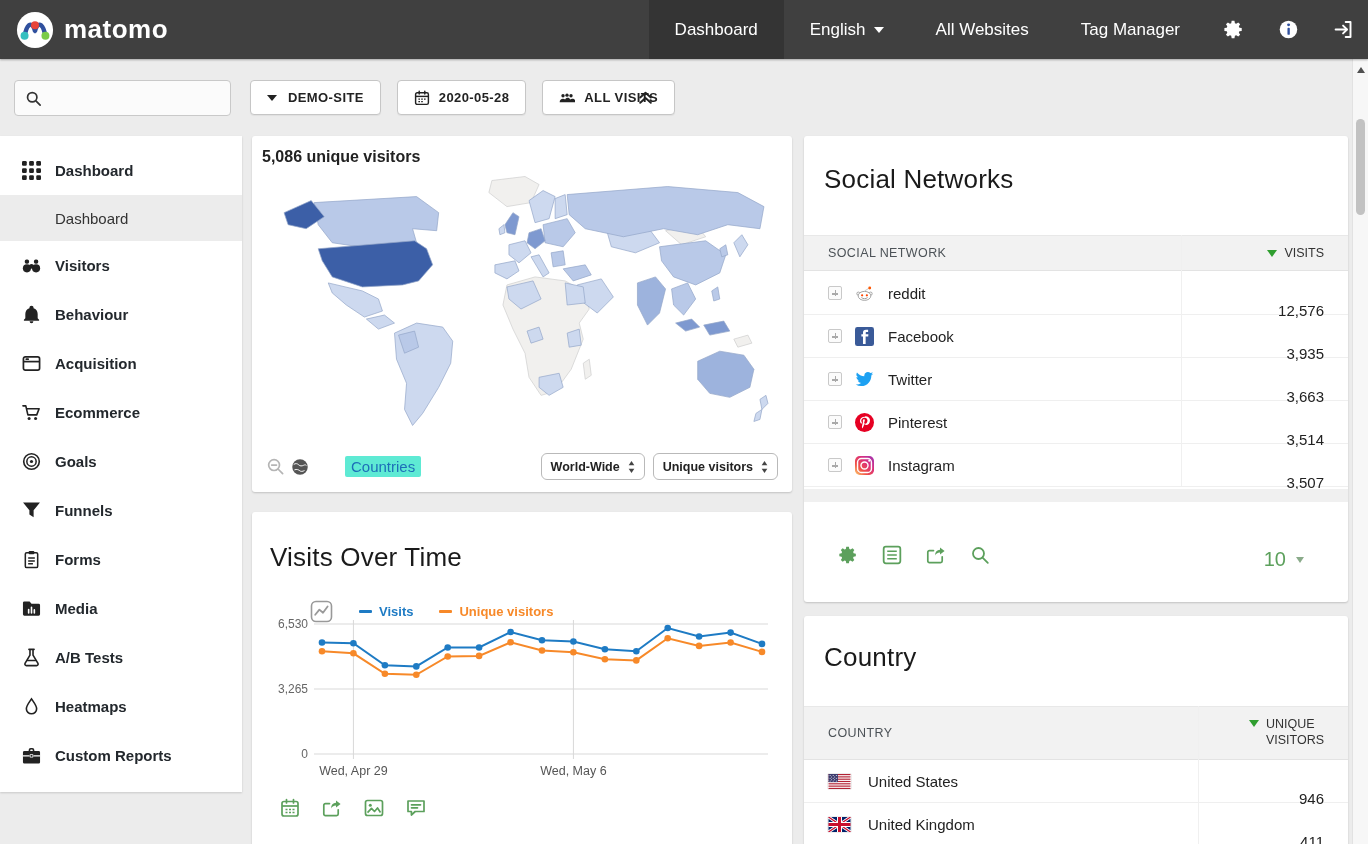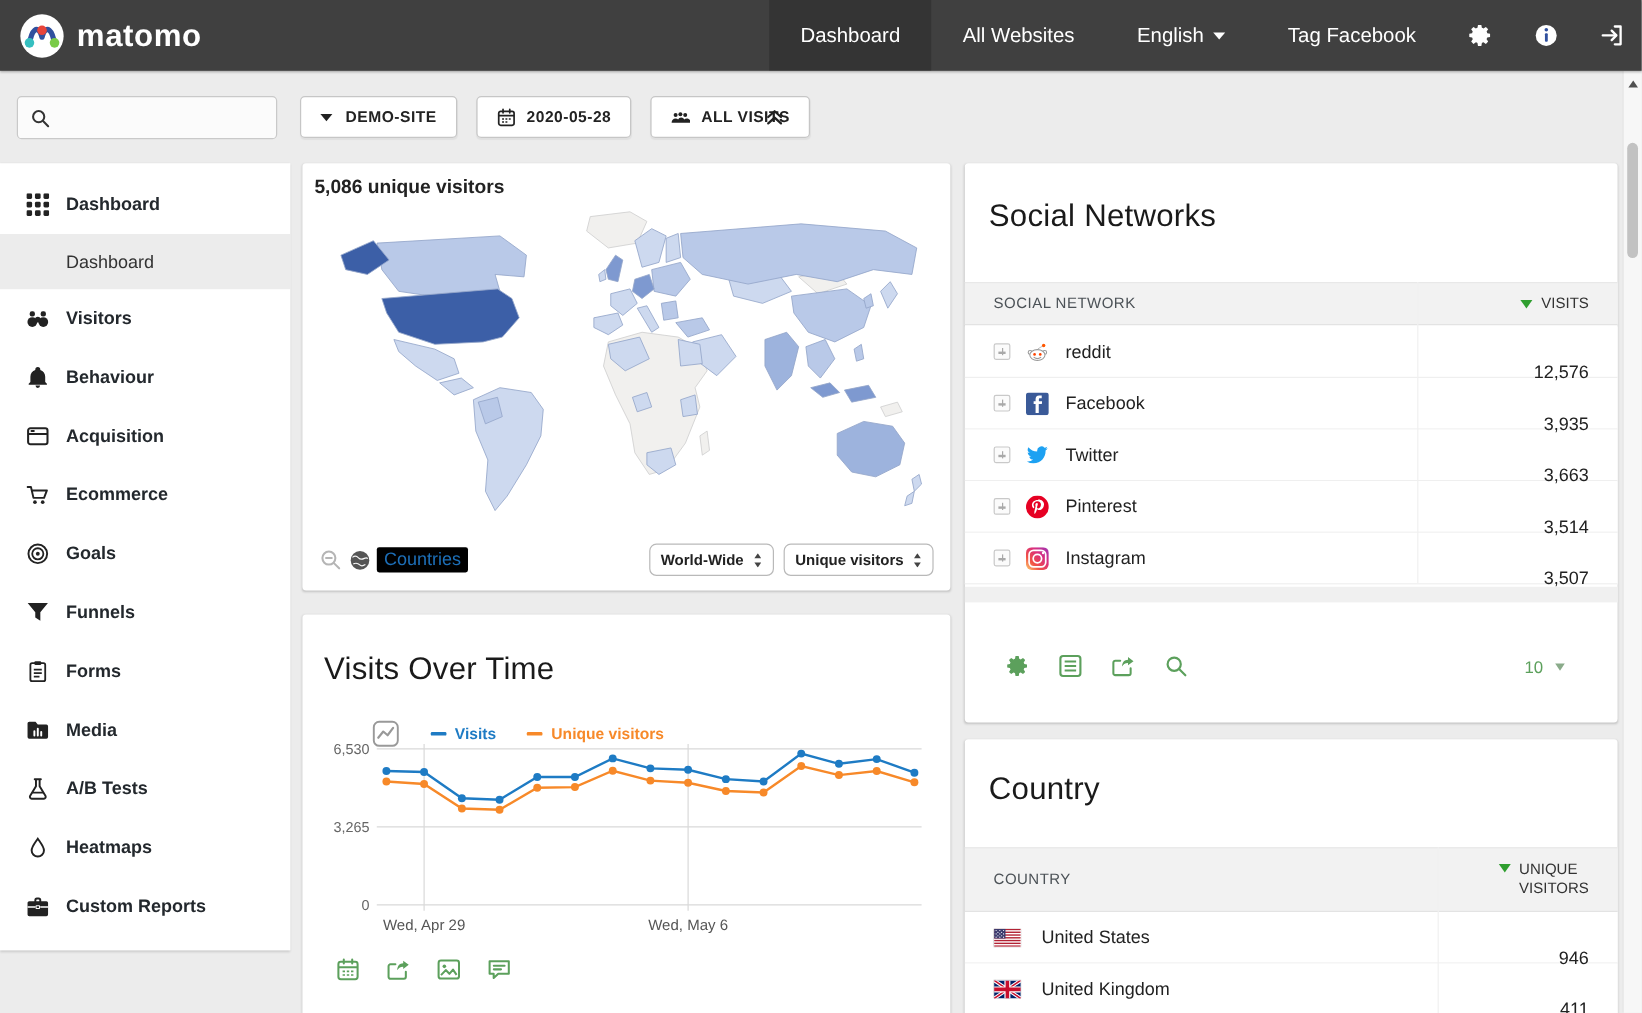--- a/index.html
+++ b/index.html
@@ -50,21 +50,21 @@
   .widget-title-sm { font-size:16px; font-weight:bold; color:#222; }
   .widget-title-lg { font-size:26px; font-weight:400; color:#1a1a1a; letter-spacing:.2px; }
 
   
   .card-map { left:252px; top:136px; width:540px; height:356px; }
   .card-map .widget-title-sm { position:absolute; left:10px; top:12px; }
   .map-svg { position:absolute; left:14px; top:34px; }
   .map-footer { position:absolute; left:14px; right:14px; bottom:12px; display:flex; align-items:center; }
   .map-footer .zoomout { color:#b5b5b5; width:19px; height:19px; margin-right:6px; }
   .map-footer .globe { width:18px; height:18px; margin-right:5px; }
-  .countries-link { font-size:15px; color:#1d6fb8; background:#000000; padding:2px 6px; border-radius:2px; cursor:pointer; }
+  .countries-link { font-size:15px; color:#1d6fb8; background:#5eead4; padding:2px 6px; border-radius:2px; cursor:pointer;margin-left:31px; }
   .map-selects { margin-left:auto; display:flex; gap:8px; }
   .pill-select { height:27px; background:#fff; border:1px solid #b9b9b9; border-radius:6px; display:flex;
                  align-items:center; gap:8px; padding:0 9px; font-size:12.5px; font-weight:bold; color:#222; cursor:pointer; }
   .pill-select svg { width:7px; height:12px; color:#444; }
 
   
   .card-visits { left:252px; top:512px; width:540px; height:380px; }
   .card-visits .widget-title-lg { position:absolute; left:18px; top:30px; }
   .legend-row { position:absolute; left:58px; top:88px; display:flex; align-items:center; gap:26px; }
   .legend-row .chartbox { width:23px; height:23px; color:#999; }
@@ -95,21 +95,21 @@
   .row-icon svg { width:100%; height:100%; }
   .row-flag { width:23px; height:15px; margin-right:17px; flex:none; box-shadow:0 0 1px rgba(0,0,0,.4); }
   .row-flag svg { display:block; width:100%; height:100%; }
   .row-label { font-size:15px; color:#222; }
   .row-value { margin-left:auto; font-size:15px; color:#222;margin-top:35px; }
   .col-sep { position:absolute; width:1px; background:#f0f0f0; }
   .scroll-strip { position:absolute; left:0; right:0; height:13px; background:#f0f0f0; }
   .dt-footer { position:absolute; left:34px; display:flex; gap:24px; color:#5ca05c; align-items:center; }
   .dt-footer svg { width:20px; height:20px; cursor:pointer; }
   .limit-sel { position:absolute; right:44px; display:flex; align-items:center; gap:10px; cursor:pointer; }
-  .limit-sel .num { color:#5ca05c; font-size:14px;margin-left:24px; }
+  .limit-sel .num { color:#5ca05c; font-size:20px;margin-left:24px; }
   .limit-sel .caret { border-top-color:#8aab8a; border-left-width:4.5px; border-right-width:4.5px; border-top-width:6px; margin-left:0; }
 
   
   .pg-scroll { position:absolute; right:0; top:59px; width:16px; height:785px; background:#f7f7f7; border-left:1px solid #e2e2e2; }
   .pg-scroll .arr { position:absolute; top:8px; left:3.5px; width:0; height:0; border-left:4.5px solid transparent;
                     border-right:4.5px solid transparent; border-bottom:6px solid #505050; }
   .pg-scroll .thumb { position:absolute; top:60px; left:3px; width:9px; height:96px; background:#c2c2c2; border-radius:6px; }
 
   text { font-family:"Liberation Sans", sans-serif; }
 </style>
@@ -125,28 +125,28 @@
       <circle cx="20" cy="15" r="4.2" fill="#e8443a"></circle>
       <circle cx="31" cy="26" r="4.2" fill="#7acb48"></circle>
     </svg>
     <span class="brand-text">matomo</span>
   </div>
   <div class="nav-right">
     <div class="nav-item active">
         <span>Dashboard</span>
       </div>
     <div class="nav-item">
-        <span>All Websites</span>
-      </div>
-    <div class="nav-item">
         <span>English</span>
         <span class="caret"></span>
       </div>
     <div class="nav-item">
-        <span>Tag Facebook</span>
+        <span>All Websites</span>
+      </div>
+    <div class="nav-item">
+        <span>Tag Manager</span>
       </div>
     <div class="nav-icon">
         <svg viewBox="0 0 24 24" fill="currentColor">
           <path d="M12 8a4 4 0 1 0 0 8 4 4 0 0 0 0-8zm9.4 5.6v-3.2l-2.7-.5a7 7 0 0 0-.6-1.5l1.5-2.3-2.2-2.2-2.3 1.5c-.5-.2-1-.4-1.5-.6L13.1 2h-3.2l-.5 2.8c-.5.2-1 .4-1.5.6L5.6 3.9 3.4 6.1l1.5 2.3c-.2.5-.4 1-.6 1.5l-2.7.5v3.2l2.7.5c.2.5.4 1 .6 1.5l-1.5 2.3 2.2 2.2 2.3-1.5c.5.2 1 .4 1.5.6l.5 2.8h3.2l.5-2.8c.5-.2 1-.4 1.5-.6l2.3 1.5 2.2-2.2-1.5-2.3c.2-.5.4-1 .6-1.5z"></path>
         </svg>
       </div>
     <div class="nav-icon">
         <svg viewBox="0 0 24 24">
           <circle cx="12" cy="12" r="10" fill="#fff"></circle>
           <rect x="10.8" y="10" width="2.7" height="8" rx="1" fill="#30509e"></rect>

